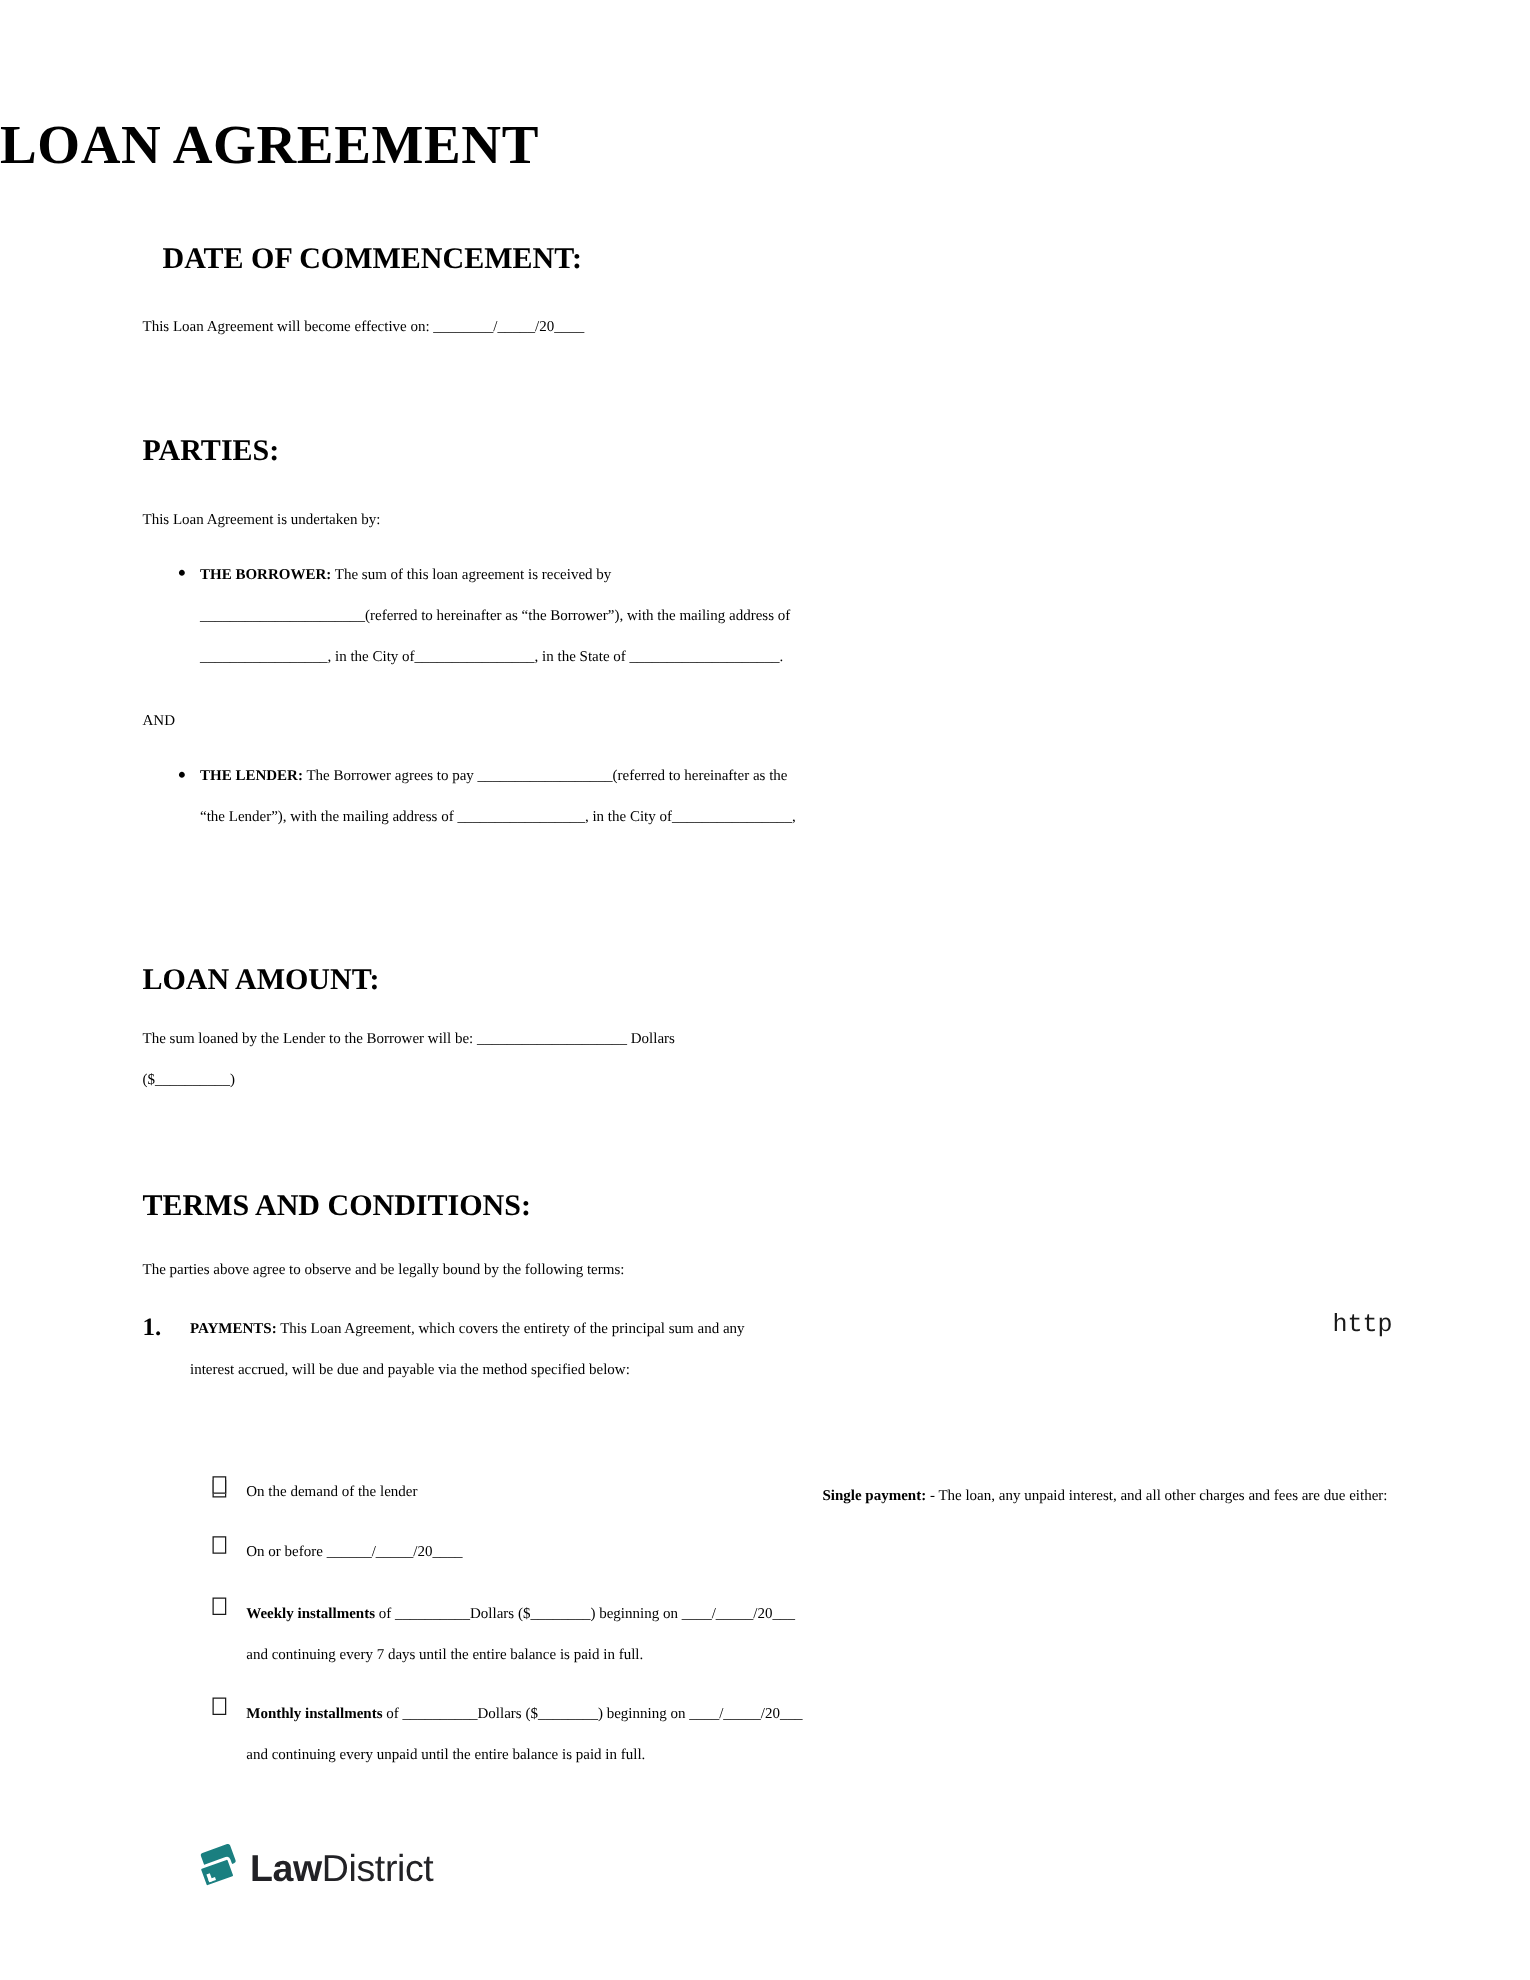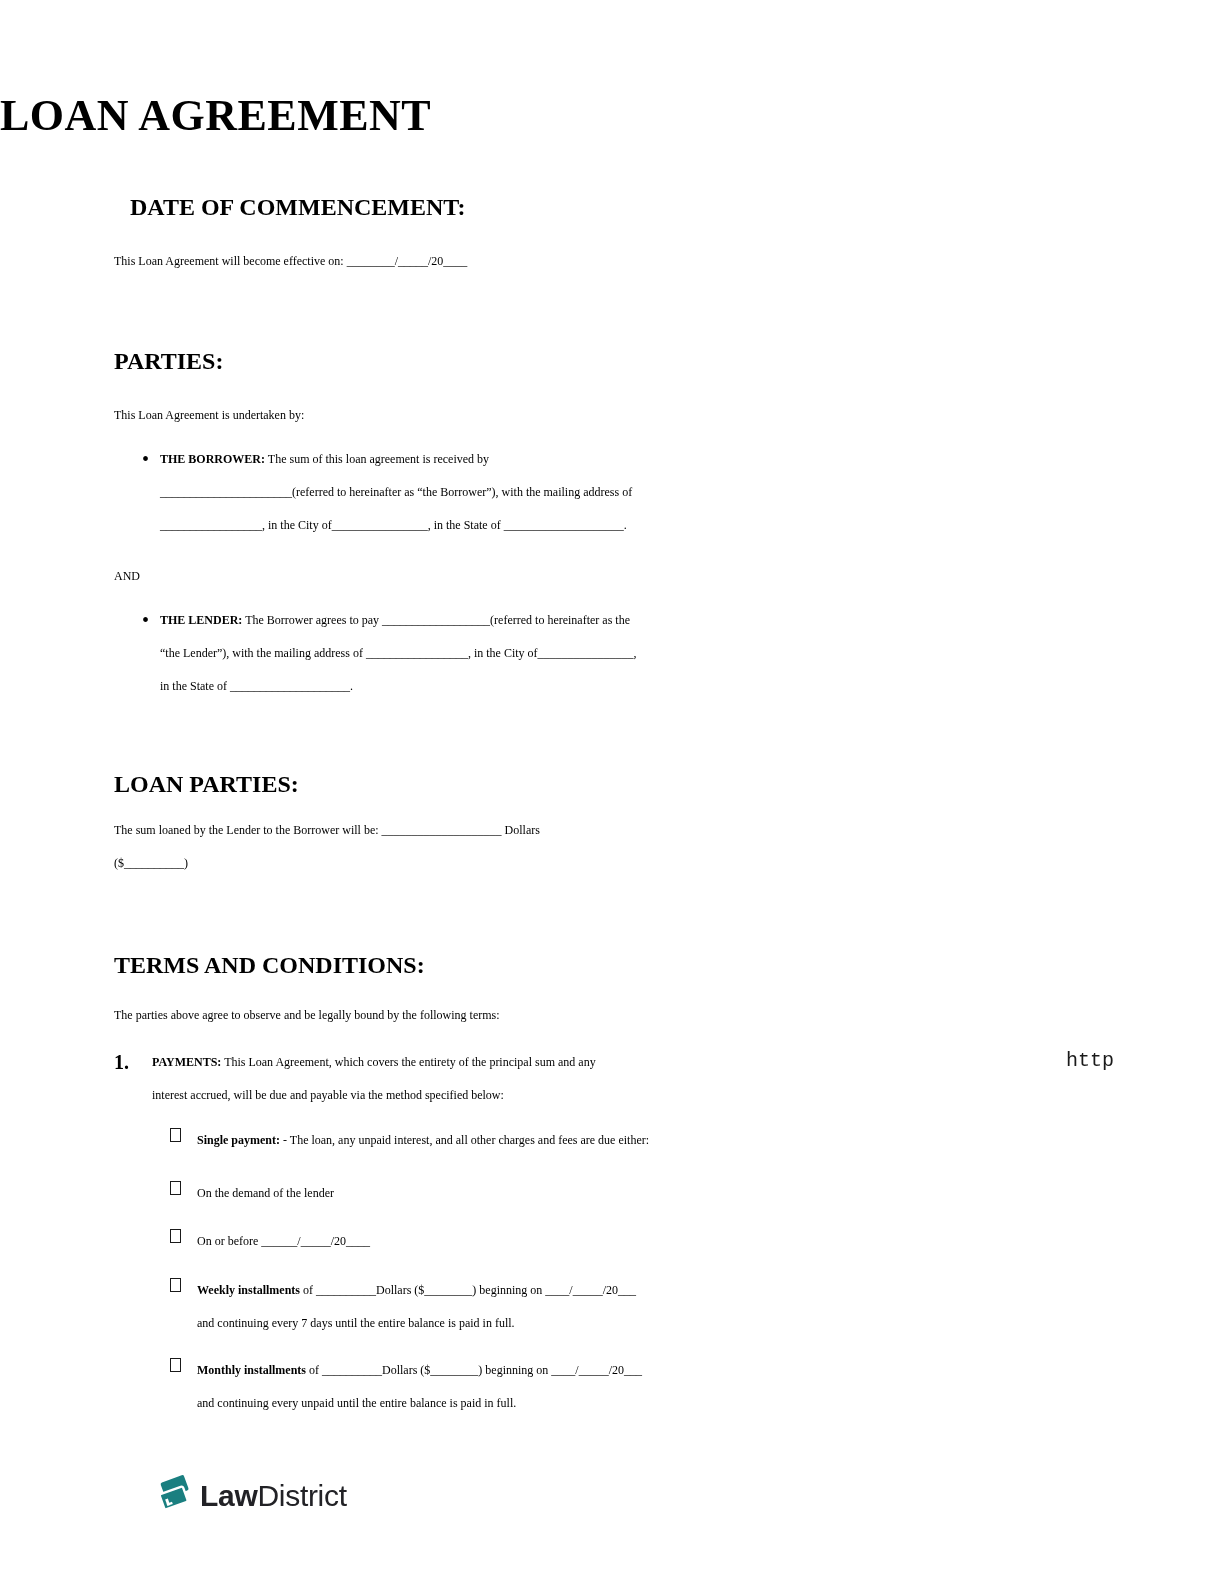--- a/index.html
+++ b/index.html
@@ -50,21 +50,21 @@
     font-size:20px; color:#1a1a1a; line-height:33px;
   }
 
   .cb-item { padding-left:83px; }
   .cb-box {
     position:absolute; left:56px; top:4px;
     width:11px; height:14px;
     border:1.5px solid #1a1a1a;
     background:#ffffff;
   }
-  #cb-0 { top:1124px; }
+  #cb-0 { top:1180px;text-align:right; }
   #cb-1 { top:1177px; }
   #cb-2 { top:1225px; }
   #cb-3 { top:1274px; }
   #cb-4 { top:1354px; }
 
   #brand { top:1474px; left:154px; display:flex; align-items:center; width:400px; }
   #brand .mark { width:42px; height:44px; margin-right:4px; }
   #brand .word {
     font-family:"Liberation Sans", sans-serif;
     font-size:30px; color:#222226; letter-spacing:-0.3px;
@@ -90,24 +90,23 @@
     <div class="line">______________________(referred to hereinafter as “the Borrower”), with the mailing address of</div>
     <div class="line">_________________, in the City of________________, in the State of ____________________.</div>
   </div>
 
   <div class="abs line" id="p-and">AND</div>
 
   <div class="abs bullet-item" id="b-lender">
     <span class="bullet-mark">•</span>
     <div class="line"><span class="b">THE LENDER:</span><span> The Borrower agrees to pay __________________(referred to hereinafter as the</span></div>
     <div class="line">“the Lender”), with the mailing address of _________________, in the City of________________,</div>
-    <div class="line">in the State of ____________________.</div>
   </div>
 
-  <div class="abs heading" id="h-loan">LOAN PARTIES:</div>
+  <div class="abs heading" id="h-loan">LOAN AMOUNT:</div>
   <div class="abs" id="p-loan">
     <div class="line">The sum loaned by the Lender to the Borrower will be: ____________________ Dollars</div>
     <div class="line">($__________)</div>
   </div>
 
   <div class="abs heading" id="h-terms">TERMS AND CONDITIONS:</div>
   <div class="abs line" id="p-terms-intro">The parties above agree to observe and be legally bound by the following terms:</div>
 
   <div class="abs num-item" id="n-payments">
     <span class="num-mark">1.</span>

